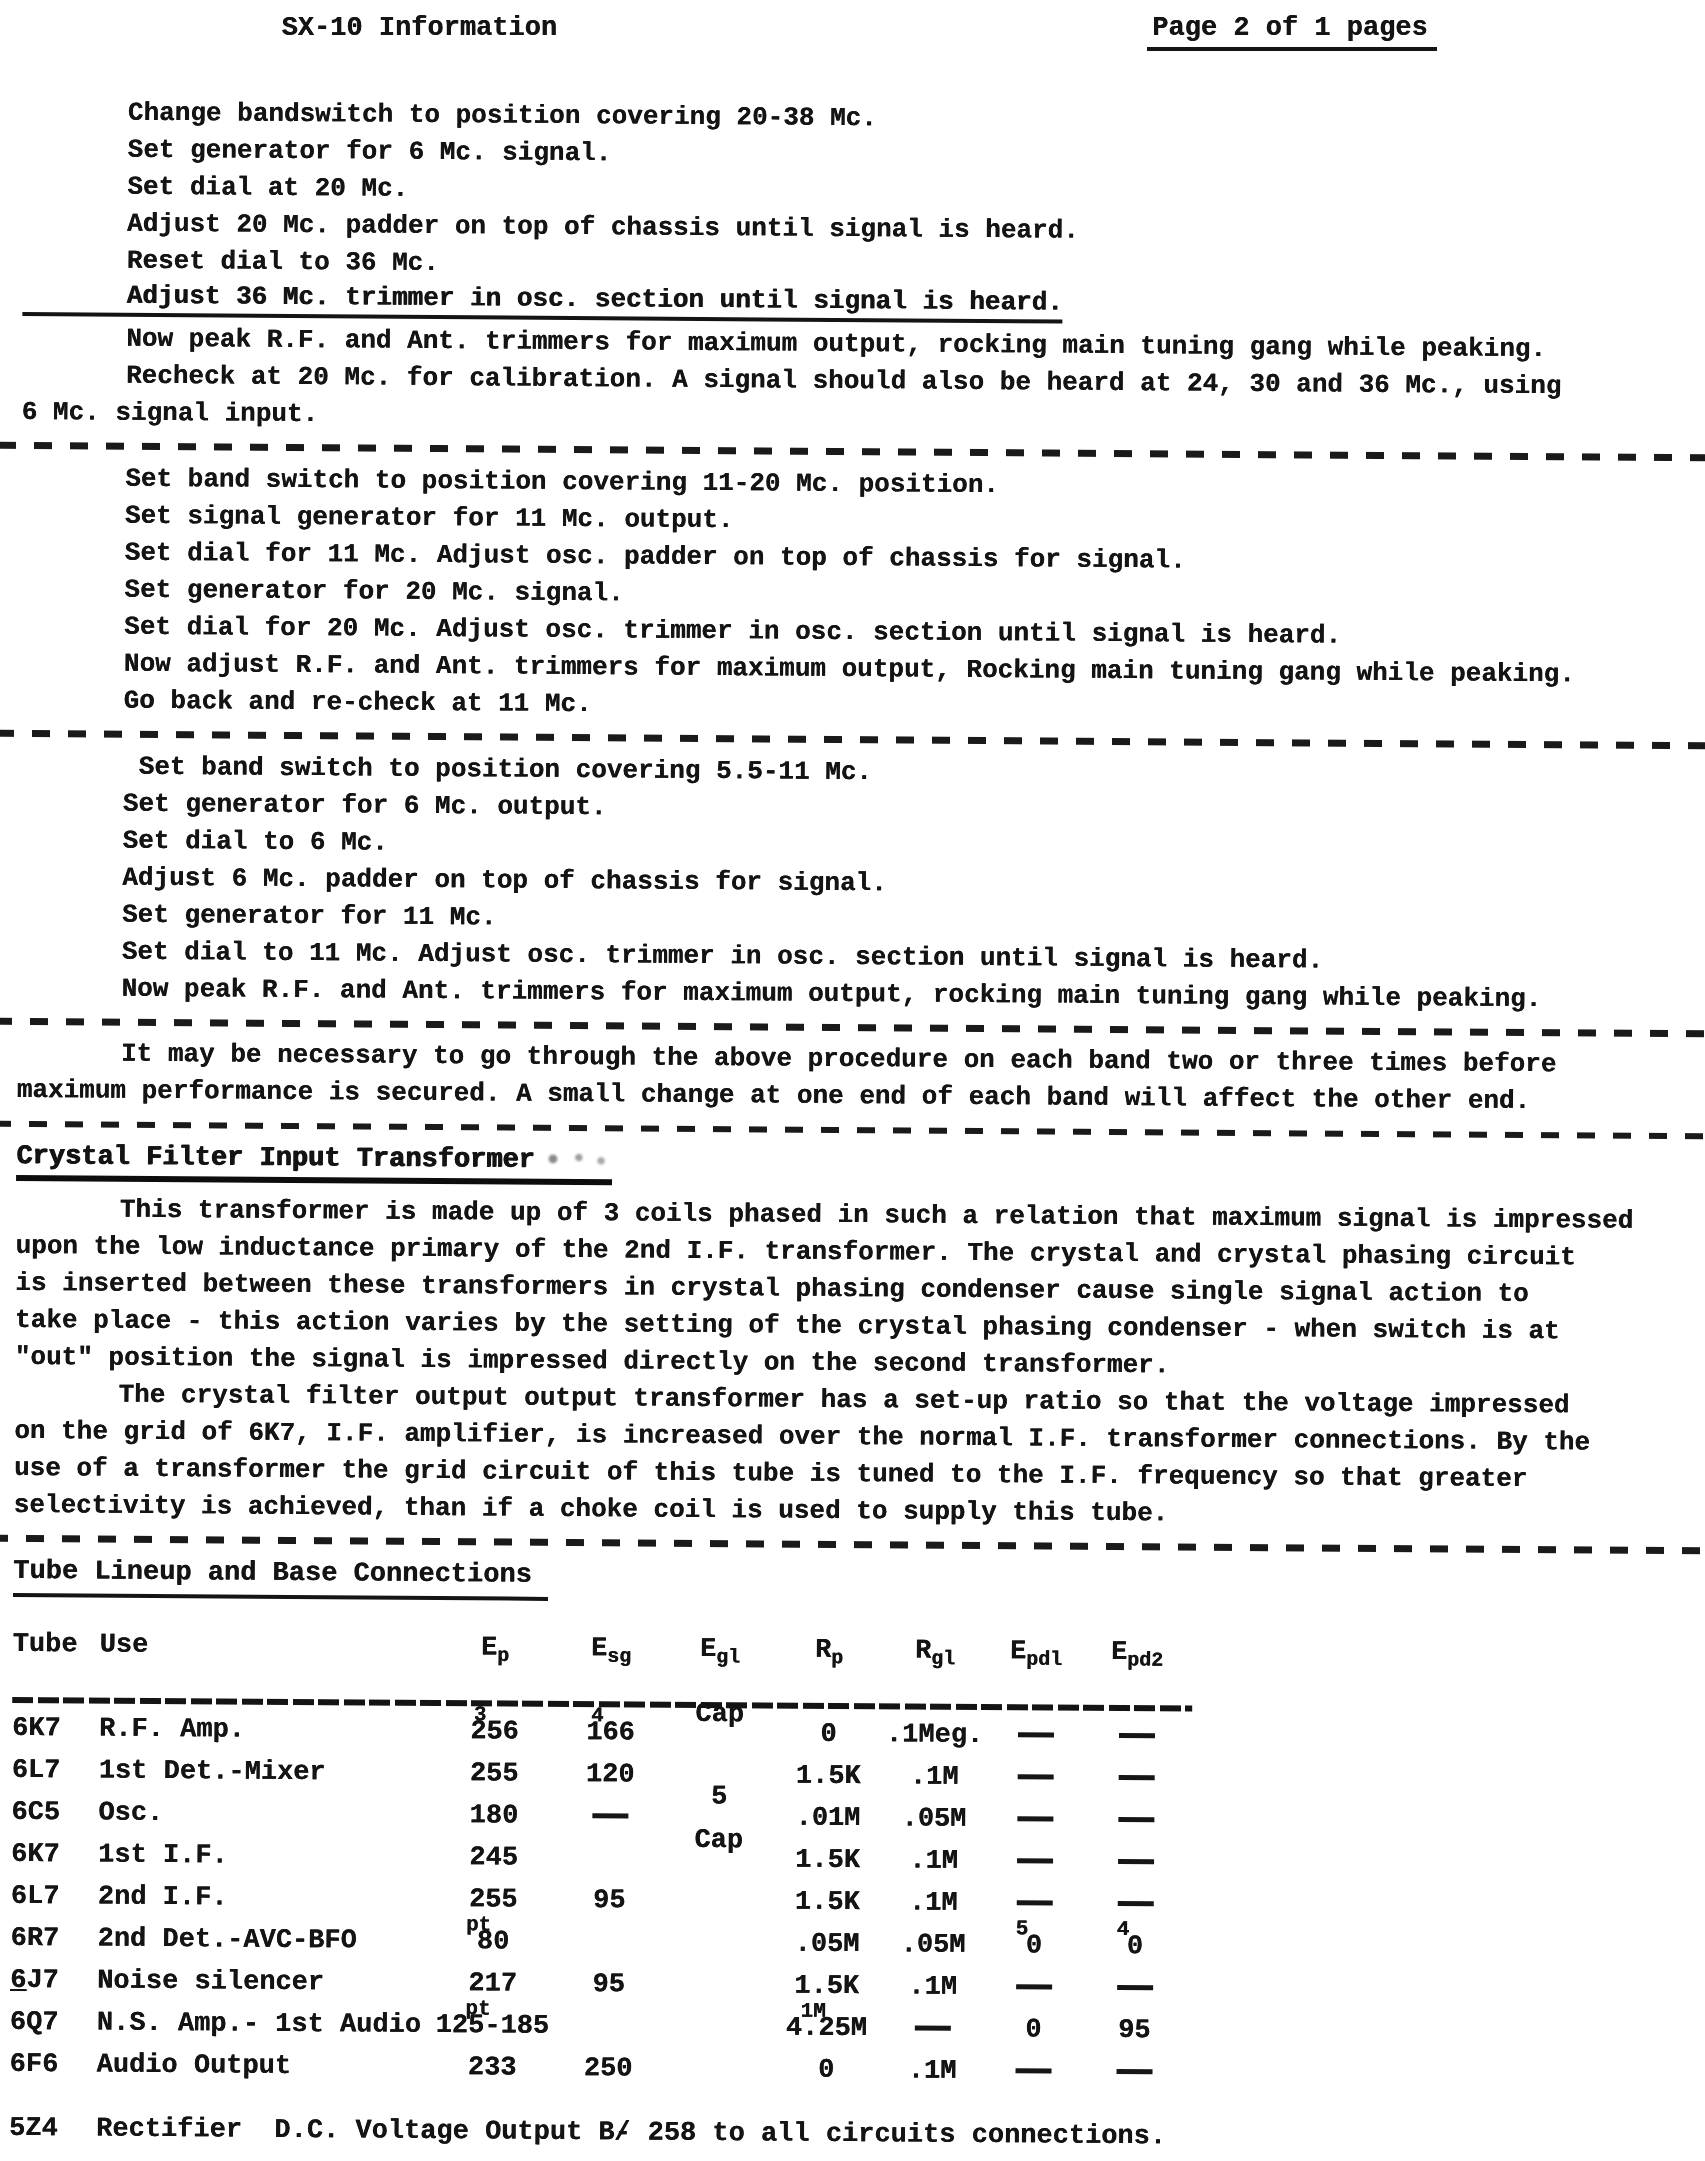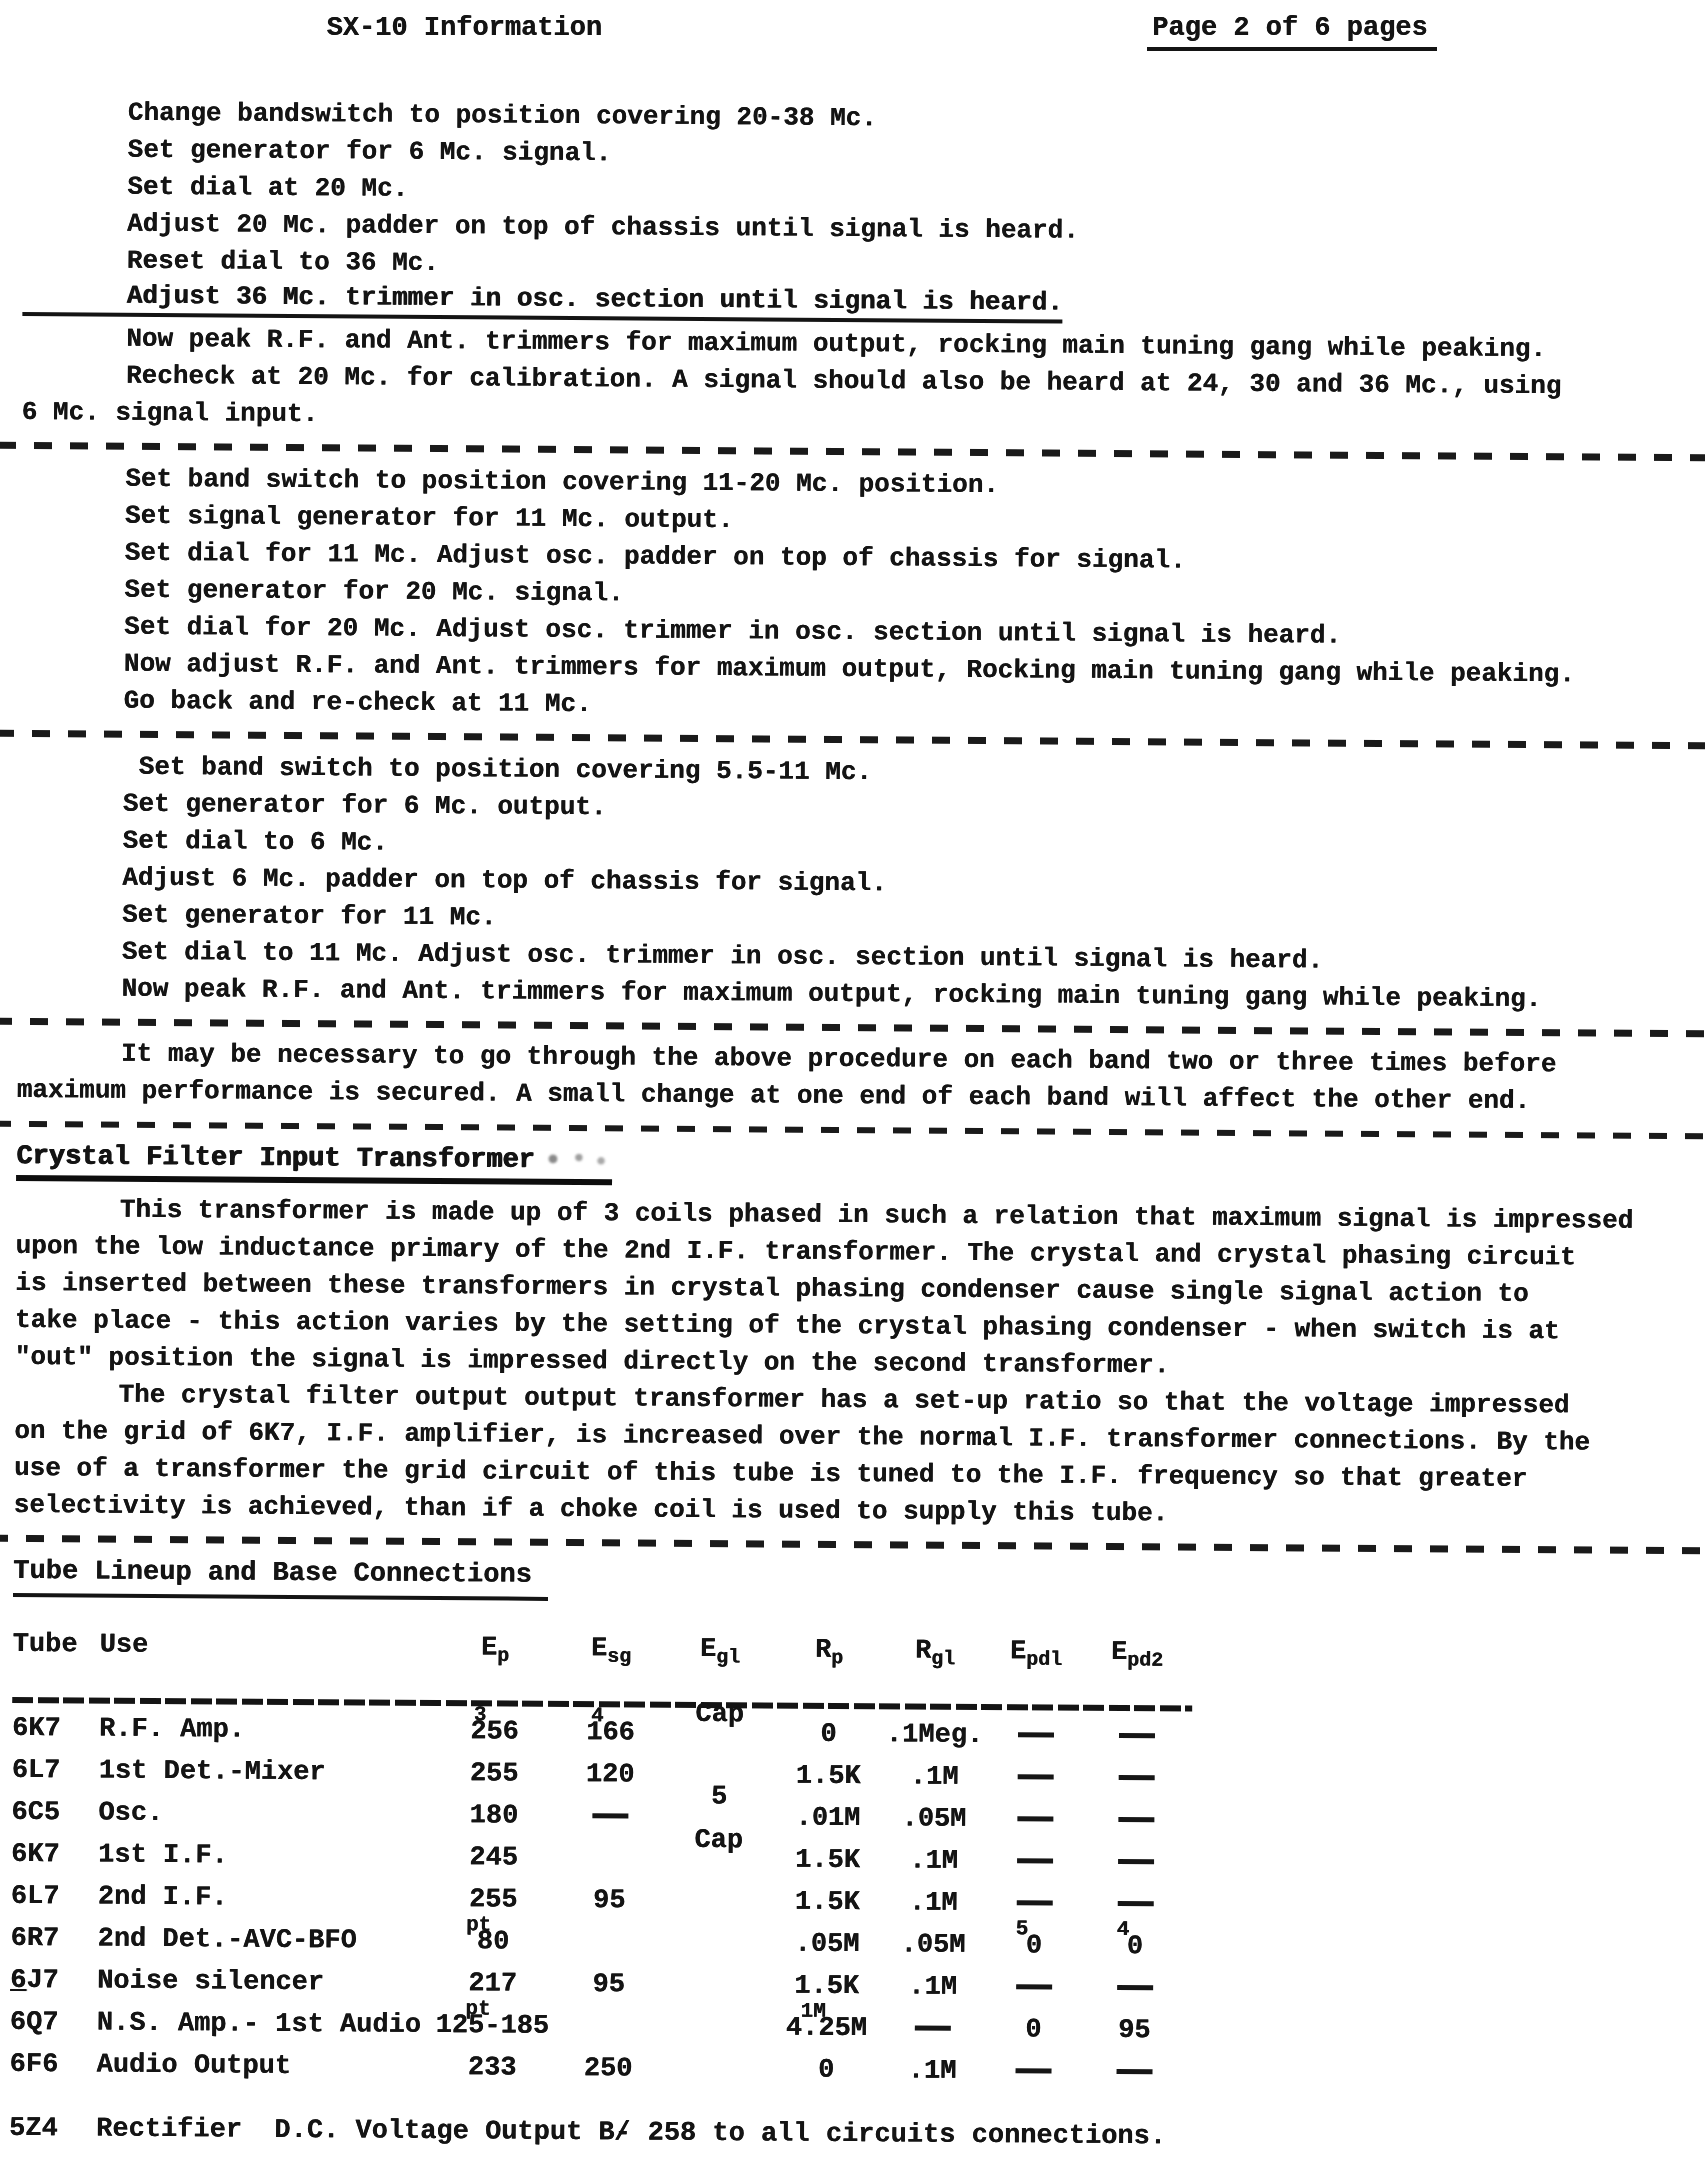--- a/index.html
+++ b/index.html
@@ -6,21 +6,21 @@
   html,body { background:#ffffff; }
   body {
     width:1705px; height:2161px; overflow:hidden; position:relative;
     font-family:"Liberation Mono","DejaVu Sans Mono",monospace;
     color:#141414; font-weight:700;
   }
   .page { width:100%; height:100%; padding:0 0 0 23.5px; position:relative; }
 
   
   .hdr { display:flex; justify-content:space-between; padding:13.4px 268px 0 258px; }
-  .hdr-left { font-size:27px; text-shadow:0.4px 0 0 currentColor;margin-left:45px; }
+  .hdr-left { font-size:27px; text-shadow:0.4px 0 0 currentColor; }
   .hdr-right { font-size:27px; border-bottom:4.7px solid #141414; padding:0 9.4px 4px 5.4px; text-shadow:0.4px 0 0 currentColor; }
 
   
   .skew { transform:rotate(0.42deg); transform-origin:0 0; margin-top:43px; }
 
   .line { font-size:26px; line-height:37px; white-space:pre; text-shadow:0.3px 0 0 currentColor; }
   .ind { padding-left:104px; }
   .ul { border-bottom:4.7px solid #141414; width:fit-content; line-height:33px; margin-bottom:4px; text-shadow:0.7px 0 0 currentColor; }
 
   .divider { height:6.7px; margin:11.4px 0 10.7px -23.5px; width:1716px;
@@ -60,21 +60,21 @@
   .r7 .tube::first-letter { text-decoration:underline; }
   .tfoot { grid-template-columns:87px auto; margin-top:20px; height:47px; }
   .strike { display:inline-block; letter-spacing:-0.62em; padding-right:0.62em; }
 </style>
 </head>
 <body>
 
 <div class="page">
   <header class="hdr">
     <div class="hdr-left">SX-10 Information</div>
-    <div class="hdr-right">Page 2 of 6 pages</div>
+    <div class="hdr-right">Page 2 of 1 pages</div>
   </header>
 
   <main class="skew">
     <div id="flow">
         <div class="line ind">Change bandswitch to position covering 20-38 Mc.</div>
         <div class="line ind">Set generator for 6 Mc. signal.</div>
         <div class="line ind">Set dial at 20 Mc.</div>
         <div class="line ind">Adjust 20 Mc. padder on top of chassis until signal is heard.</div>
         <div class="line ind">Reset dial to 36 Mc.</div>
         <div class="line ind ul">Adjust 36 Mc. trimmer in osc. section until signal is heard.</div>

